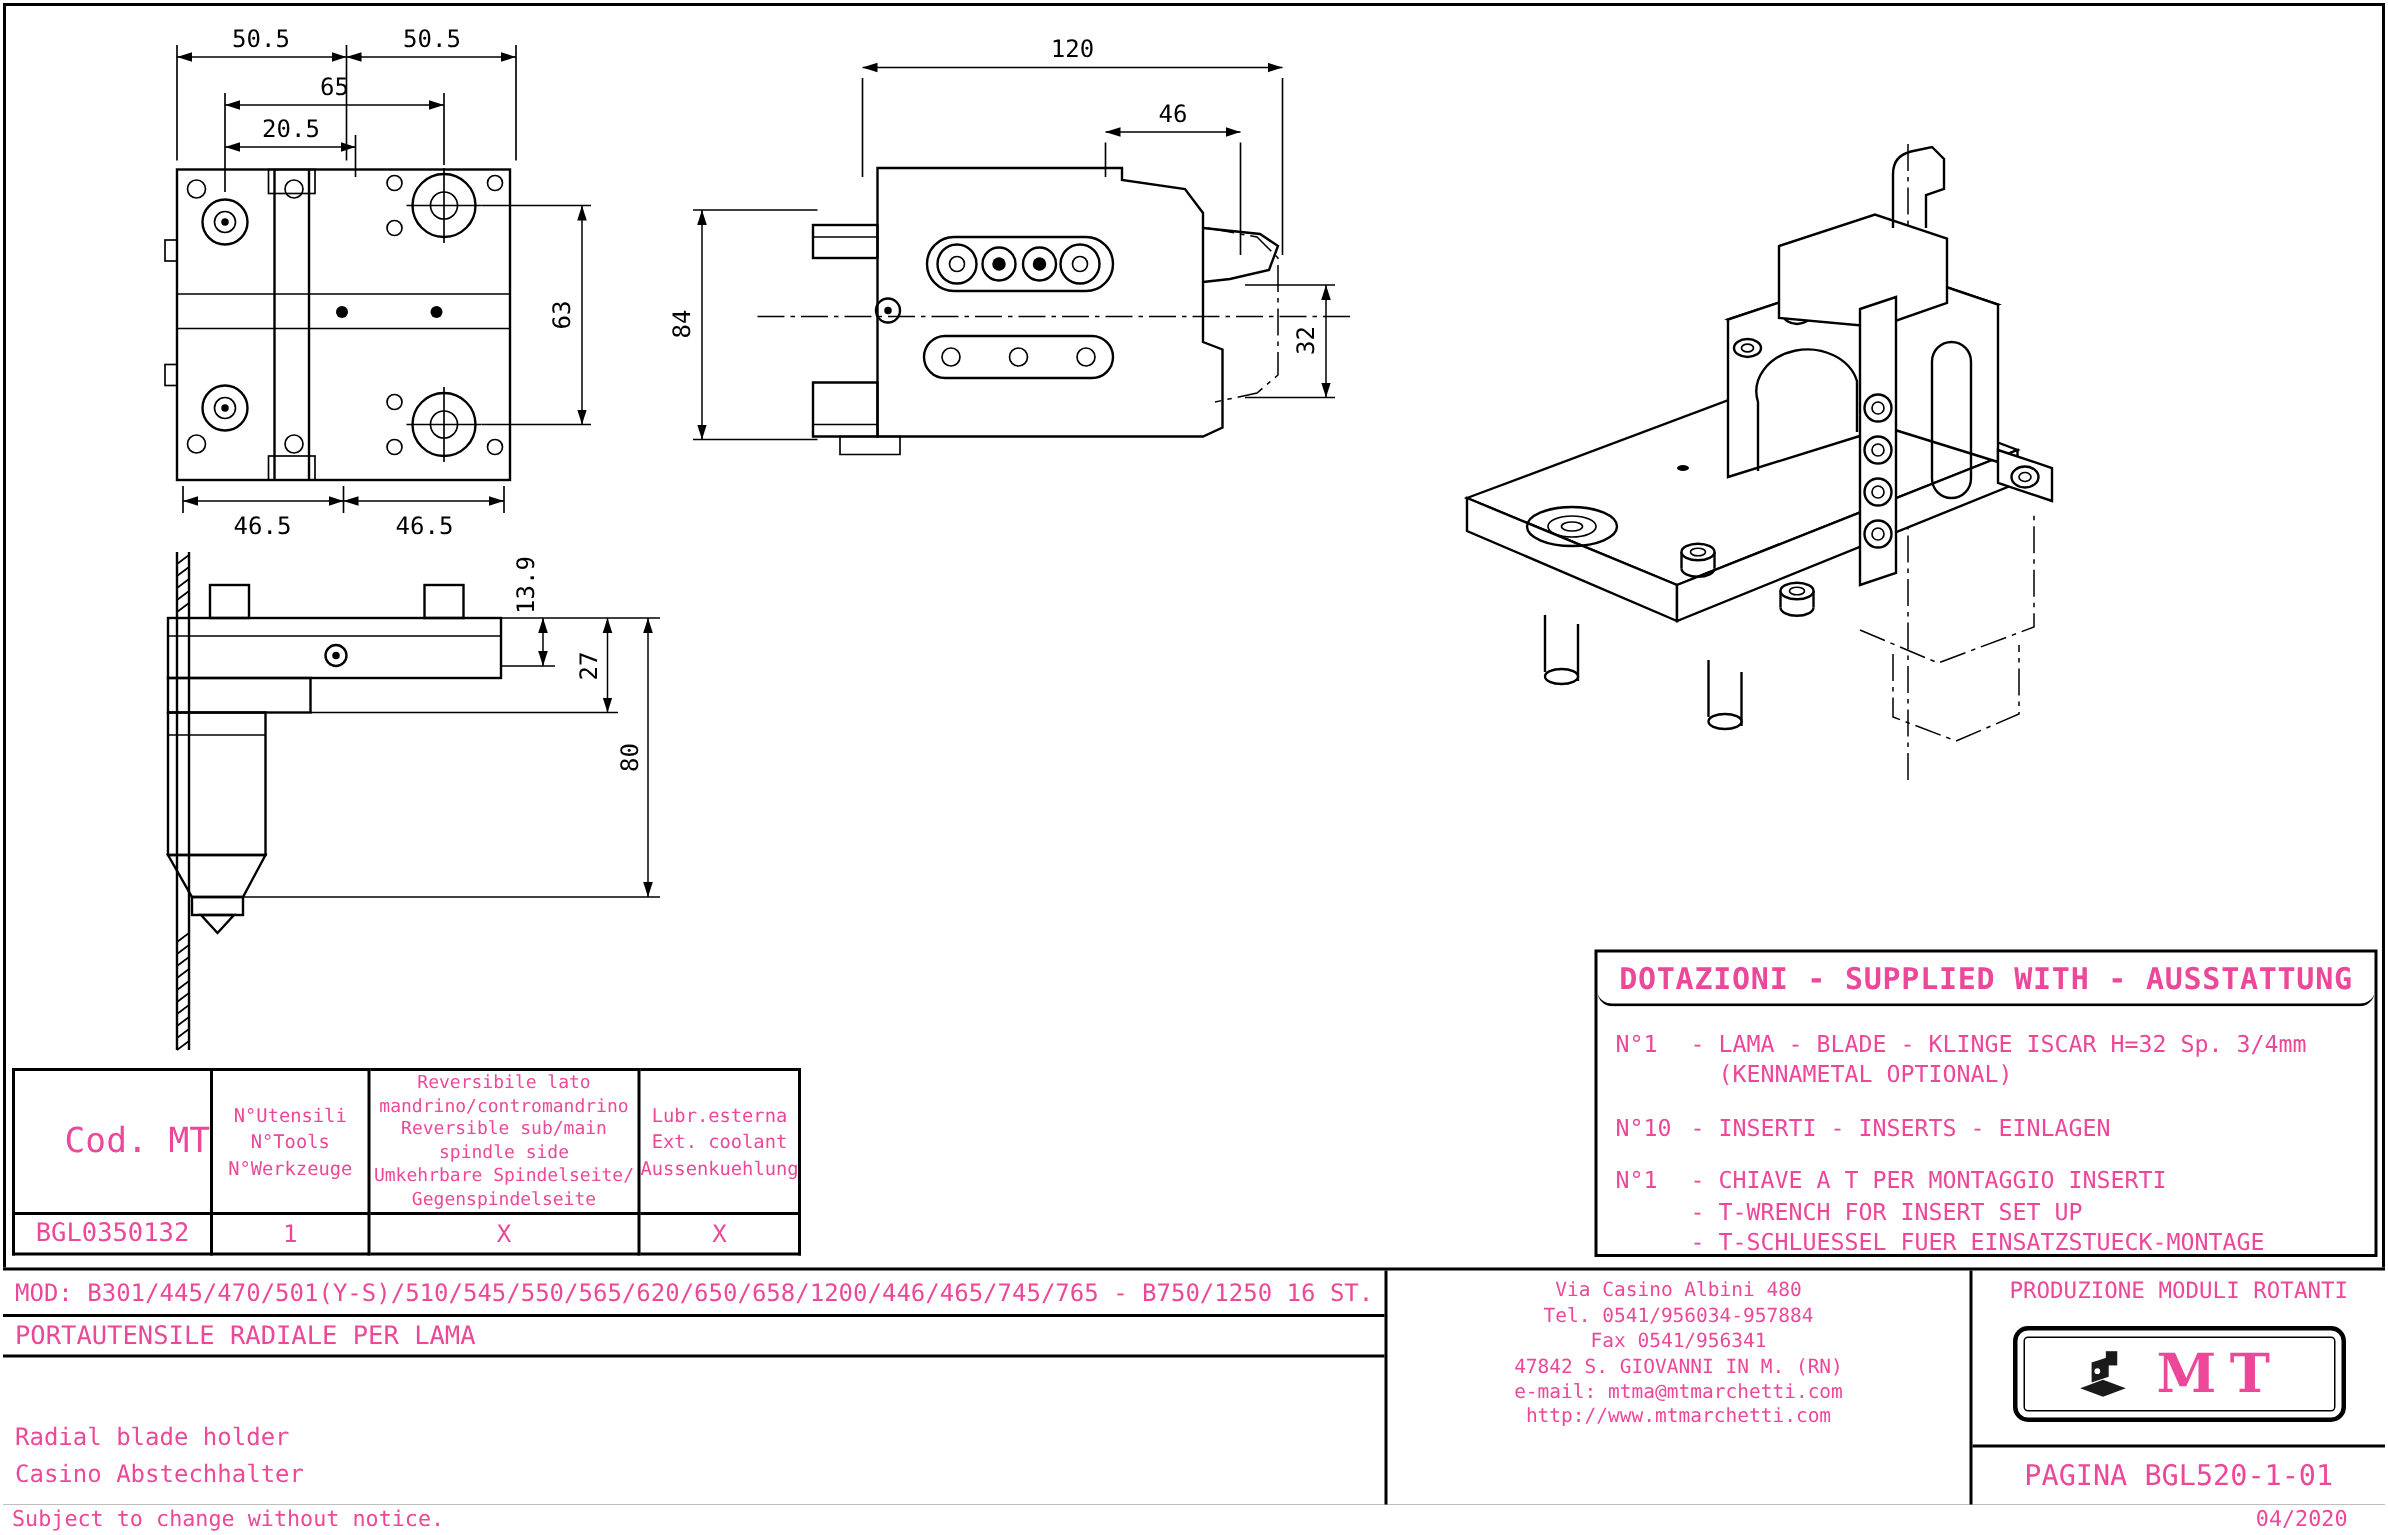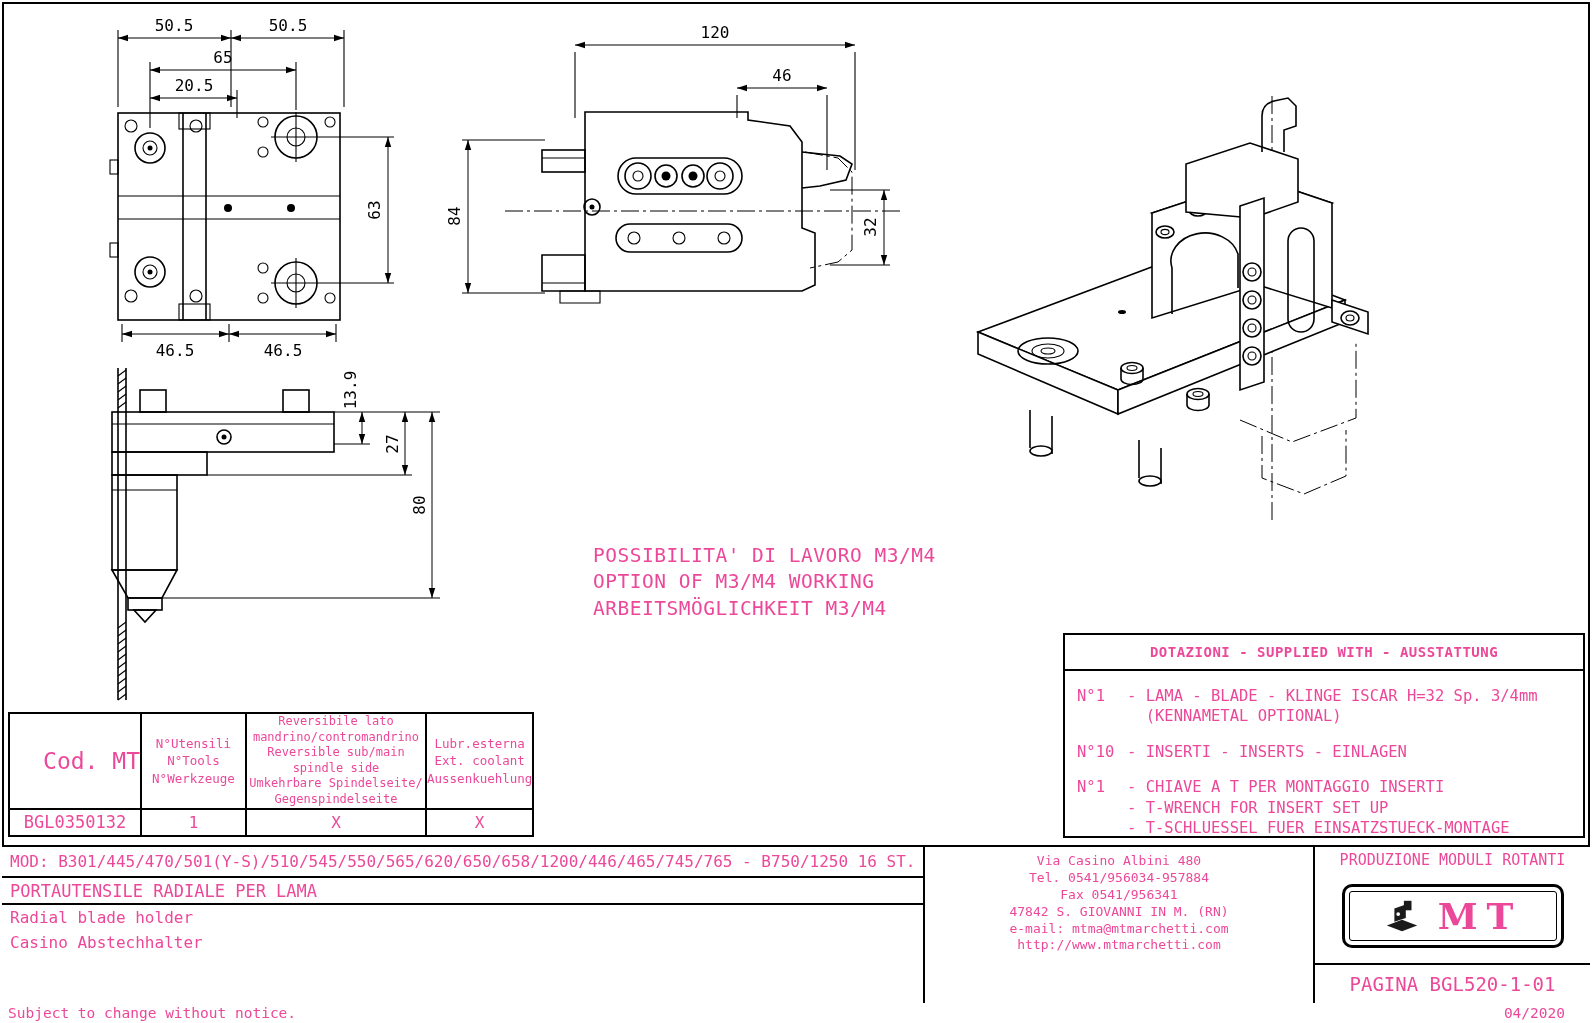--- a/index.html
+++ b/index.html
@@ -18,33 +18,33 @@
   .spec .h1 { width:132px; font-size:23px; text-align:right; padding-left:10px; }
   .spec .h2 { width:105px; font-size:12.5px; line-height:1.4; }
   .spec .h3 { width:180px; font-size:12px;  line-height:1.3; }
   .spec .h4 { width:105px; font-size:12.5px; line-height:1.4; }
   .spec tr.head td { height:94px; }
   .spec tr.data td { height:27px; font-size:16px; }
   .spec tr.data td.code { font-size:17px; }
 
   .dotbox { position:absolute; left:1063px; top:633px; width:522px; height:205px; border:2.5px solid #000; background:#fff; }
   .dot-title { border-bottom:2.5px solid #000; height:36px; display:flex; align-items:center;
-               justify-content:center; font-weight:bold; font-size:14px; letter-spacing:0.5px; }
+               justify-content:center; font-weight:bold; font-size:20px; letter-spacing:0.5px;border-radius:10px; }
   .dot-items { padding:15px 8px 0 12px; }
   .dot-item { display:flex; margin-bottom:15px; font-size:15.5px; line-height:1.32; }
   .dot-qty { flex:0 0 50px; }
   .dot-text { white-space:pre; }
 
   .tblock { position:absolute; left:2px; top:845px; width:1588px; height:158px;
             border-top:2px solid #000; display:grid; grid-template-columns:923px 390px 1fr; background:#fff; }
   .tb-left { border-right:2px solid #000; display:flex; flex-direction:column; }
   .tb-brand   { height:33px; font-size:25px; padding:2px 0 0 8px; border-bottom:2px solid #000; }
   .tb-models  { height:31px; font-size:16px; display:flex; align-items:center; padding-left:8px; border-bottom:2px solid #000; white-space:nowrap; }
   .tb-desc-it { height:27px; font-size:17px; display:flex; align-items:center; padding-left:8px; border-bottom:2px solid #000; }
-  .tb-desc-en { height:25px; font-size:16px; display:flex; align-items:center; padding-left:8px; }
+  .tb-desc-en { height:25px; font-size:16px; display:flex; align-items:center; padding-left:8px;margin-top:40px; }
   .tb-desc-de { height:25px; font-size:16px; display:flex; align-items:center; padding-left:8px; }
   .tb-mid { border-right:2px solid #000; text-align:center; padding-top:4px; }
   .tb-company { font-size:22px; font-weight:bold; font-family:"DejaVu Sans",sans-serif; letter-spacing:1px; }
   .tb-address { font-size:13px; line-height:1.3; white-space:pre-line; margin-top:2px; }
   .tb-right { display:flex; flex-direction:column; }
   .tb-prod { font-size:15px; text-align:center; padding-top:4px; white-space:nowrap; }
   .tb-logo-wrap { flex:1; display:flex; align-items:center; justify-content:center; }
   .tb-logo { width:222px; height:64px; border:3px solid #000; border-radius:10px;
              outline:1.5px solid #000; outline-offset:-8px;
              display:flex; align-items:center; justify-content:center; gap:8px; background:#fff; }
@@ -289,23 +289,20 @@
       <line class="t" x1="207" y1="475" x2="412" y2="475"></line>
       <line class="dim" x1="405" y1="412" x2="405" y2="475" marker-start="url(#arr)" marker-end="url(#arr)"></line>
       <text class="lbl" x="398" y="444" text-anchor="middle" transform="rotate(-90 398 444)">27</text>
 
       <line class="t" x1="162" y1="598" x2="440" y2="598"></line>
       <line class="dim" x1="432" y1="412" x2="432" y2="598" marker-start="url(#arr)" marker-end="url(#arr)"></line>
       <text class="lbl" x="425" y="505" text-anchor="middle" transform="rotate(-90 425 505)">80</text>
     </g>
   </svg>
 
-  <div class="note">POSSIBILITA' DI LAVORO M3/M4
-OPTION OF M3/M4 WORKING
-ARBEITSMÖGLICHKEIT M3/M4</div>
 
   <table class="spec">
     <tbody>
         <tr class="head">
       <td class="h1">Cod. MT</td>
       <td class="h2">N°Utensili
 N°Tools
 N°Werkzeuge</td>
       <td class="h3">Reversibile lato
 mandrino/contromandrino

